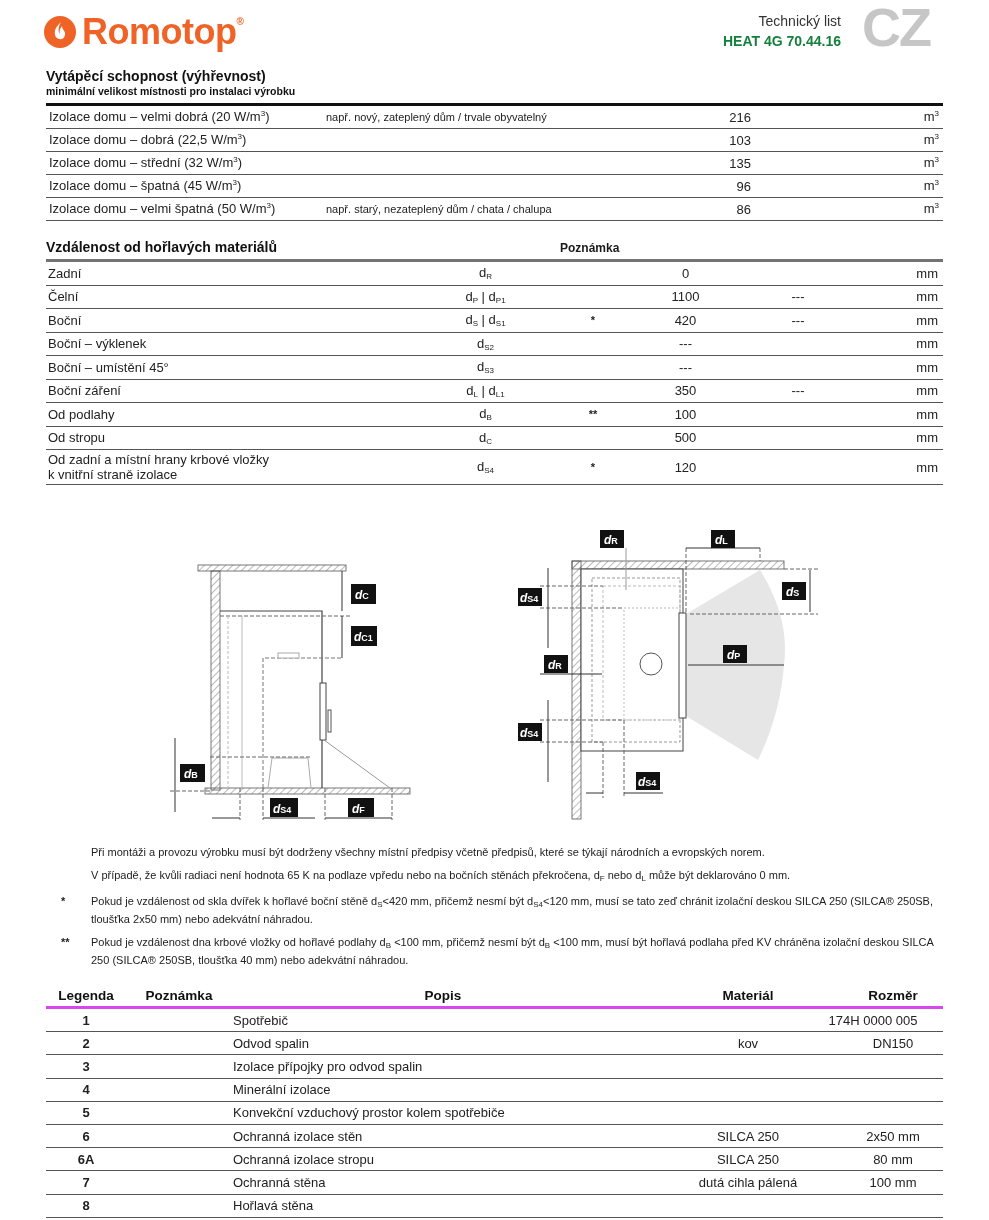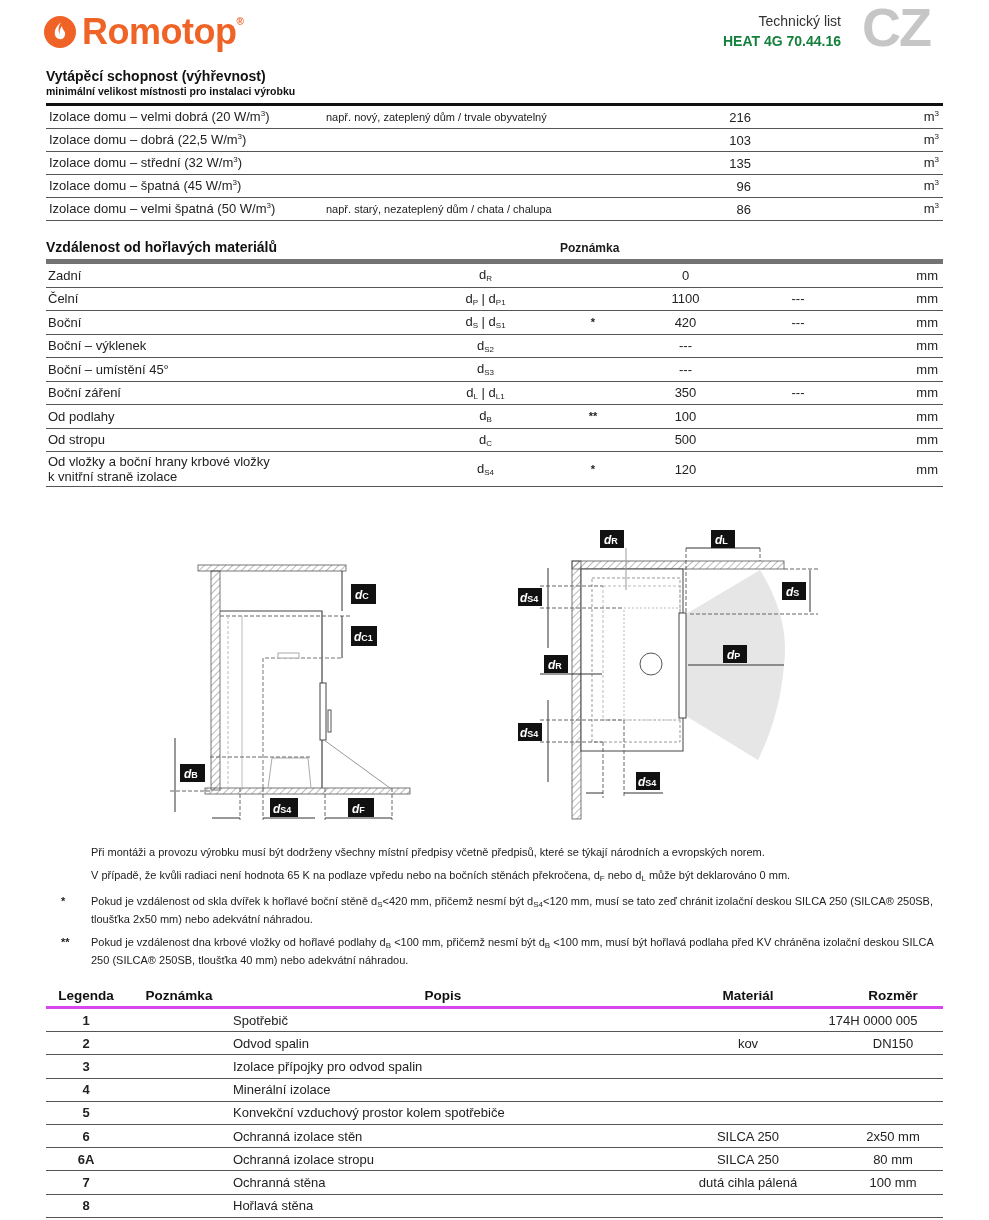--- a/index.html
+++ b/index.html
@@ -21,21 +21,21 @@
 
   table { border-collapse:collapse; position:absolute; }
   td, th { padding:0; font-size:13px; color:#222; white-space:nowrap; }
   .t-heat { left:46px; top:103px; width:897px; border-top:3px solid #111; }
   .t-heat td { height:22px; border-bottom:1.5px solid #555; }
   .t-heat .lbl { padding-left:3px; width:277px; }
   .t-heat .note { font-size:11px; width:365px; }
   .t-heat .val { text-align:right; width:60px; }
   .t-heat .unit { text-align:right; padding-right:4px; }
 
-  .t-dist { left:46px; top:259px; width:897px; border-top:5px solid #737373; }
+  .t-dist { left:46px; top:259px; width:897px; border-top:3px solid #737373; }
   .t-dist td { height:22.5px; border-bottom:1.5px solid #555; }
   .t-dist .lbl { padding-left:2px; width:400px; }
   .t-dist .sym { text-align:center; width:75px; }
   .t-dist .star { text-align:center; width:140px; font-size:11px; font-weight:bold; }
   .t-dist .val { text-align:center; width:45px; }
   .t-dist .dash { text-align:center; width:180px; }
   .t-dist .unit { text-align:right; padding-right:5px; }
   .t-dist tr.tall td { height:34px; }
   .t-dist .lbl2 { line-height:15px; white-space:normal; }
   sub { font-size:8px; vertical-align:-2px; }
@@ -173,21 +173,21 @@
         <td class="lbl">Od stropu</td>
         <td class="sym"><span>d</span><sub>C</sub></td>
         <td class="star"></td>
         <td class="val">500</td>
         <td class="dash"></td>
         <td class="unit">mm</td>
       </tr>
       <tr class="tall">
         <td class="lbl">
           <div class="lbl2">
-            <div>Od vložky a boční hrany krbové vložky</div>
+            <div>Od zadní a místní hrany krbové vložky</div>
             <div>k vnitřní straně izolace</div>
           </div>
         </td>
         <td class="sym"><span>d</span><sub>S4</sub></td>
         <td class="star">*</td>
         <td class="val">120</td>
         <td class="dash"></td>
         <td class="unit">mm</td>
       </tr>
     </tbody>

